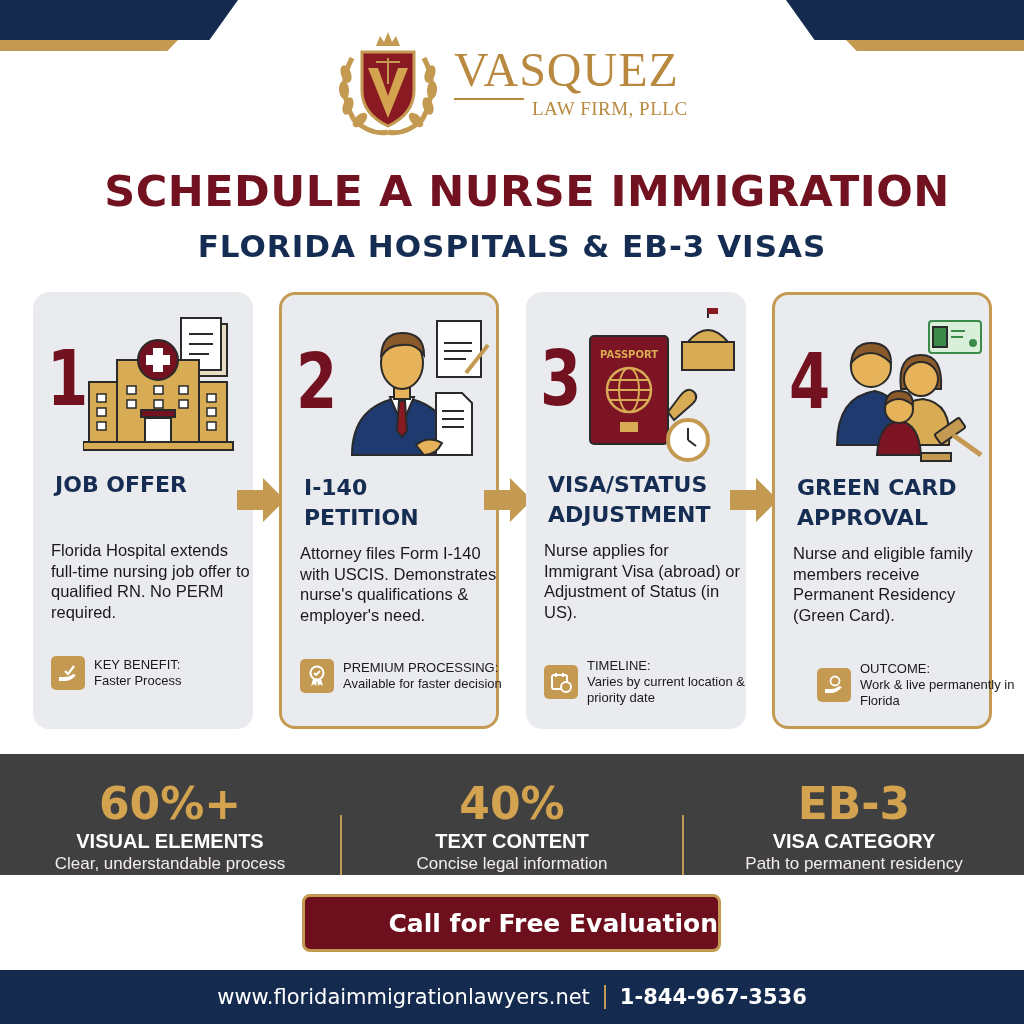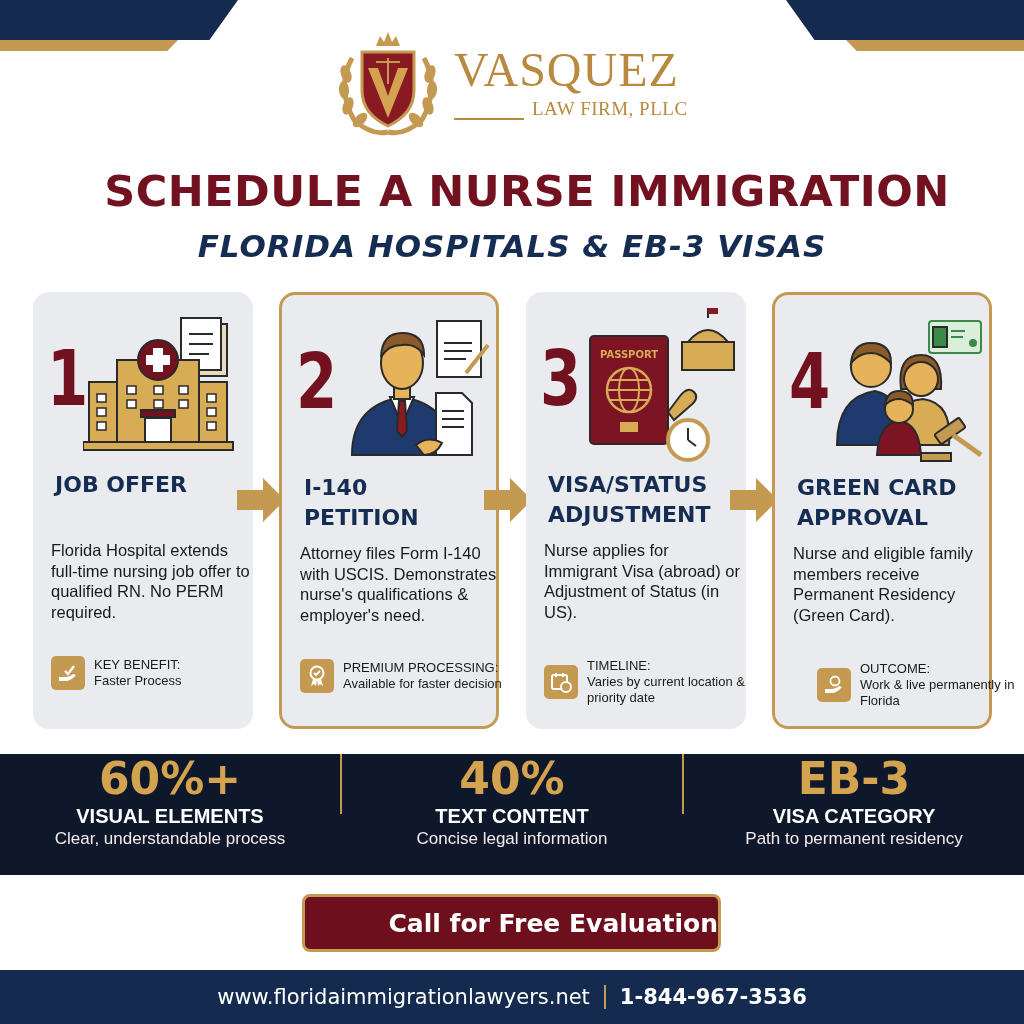--- a/index.html
+++ b/index.html
@@ -15,27 +15,27 @@
   .ribbon-left .gold { left: 0; width: 178px; clip-path: polygon(0 0, 100% 0, 94% 100%, 0 100%); }
   .ribbon-right { right: 0; width: 240px; }
   .ribbon-right .navy { right: 0; width: 238px; clip-path: polygon(0 0, 100% 0, 100% 100%, 12% 100%); }
   .ribbon-right .gold { right: 0; width: 178px; clip-path: polygon(0 0, 100% 0, 100% 100%, 6% 100%); }
 
   
   .logo { position: absolute; left: 332px; top: 28px; width: 380px; height: 110px; display: flex; align-items: center; }
   .logo-crest { width: 112px; height: 110px; position: relative; }
   .logo-text { margin-left: 10px; display: flex; flex-direction: column; }
   .logo-name { font-family: "Liberation Serif", serif; font-size: 48px; letter-spacing: 1px; color: #b8893f; line-height: 1; }
-  .logo-sub-row { display: flex; align-items: flex-end; margin-top: 4px; }
+  .logo-sub-row { display: flex; align-items: flex-start; margin-top: 4px; }
   .logo-line { width: 70px; height: 2px; background: #b8893f; margin-right: 8px; }
   .logo-sub { font-family: "Liberation Serif", serif; font-size: 19px; color: #b8893f; letter-spacing: 0.5px; }
 
   
   .title { position: absolute; left: 0; width: 1024px; top: 166px; text-align: center; font-family: "DejaVu Sans", sans-serif; font-weight: bold; font-size: 43px; color: #72111f; letter-spacing: 0.5px; margin-left: 15px; }
-  .subtitle { position: absolute; left: 0; width: 1024px; top: 228px; text-align: center; font-family: "DejaVu Sans", sans-serif; font-weight: bold; font-size: 31px; color: #152d52; letter-spacing: 1px; font-style: italic; }
+  .subtitle { position: absolute; left: 0; width: 1024px; top: 228px; text-align: center; font-family: "DejaVu Sans", sans-serif; font-weight: bold; font-size: 31px; color: #152d52; letter-spacing: 1px; }
 
   
   .card { position: absolute; top: 292px; width: 220px; height: 437px; background: #e9ebee; border-radius: 16px; }
   .card.bordered { border: 3px solid #c49a52; }
   .card-1 { left: 33px; }
   .card-2 { left: 279px; }
   .card-3 { left: 526px; }
   .card-4 { left: 772px; }
   .step-num { position: absolute; left: 14px; top: 42px; font-family: "DejaVu Sans", sans-serif; font-weight: bold; font-size: 76px; color: #72111f; transform: scaleX(0.78); transform-origin: left; }
   .step-art { position: absolute; left: 50px; top: 10px; width: 170px; height: 160px; }
@@ -44,21 +44,21 @@
   .step-note { position: absolute; left: 18px; top: 364px; display: flex; align-items: center; }
   .note-icon { width: 34px; height: 34px; background: #c49a52; border-radius: 5px; flex-shrink: 0; display: flex; align-items: center; justify-content: center; }
   .note-text { margin-left: 9px; font-size: 13px; line-height: 16px; color: #1a1a1a; width: 160px; }
   .note-label { display: block; }
   .note-value { display: block; }
 
   
   .arrow { position: absolute; top: 478px; width: 48px; height: 44px; }
 
   
-  .stats { position: absolute; left: 0; top: 754px; width: 1024px; height: 121px; background: #0f172a; display: flex; align-items: flex-start; }
+  .stats { position: absolute; left: 0; top: 754px; width: 1024px; height: 121px; background: #404040; display: flex; align-items: flex-end; }
   .stat { flex: 1; text-align: center; }
   .stat-value { font-family: "DejaVu Sans", sans-serif; font-weight: bold; font-size: 44px; color: #d3a350; line-height: 50px; }
   .stat-label { font-family: Liberation Sans, sans-serif; font-weight: bold; font-size: 20px; color: #ffffff; line-height: 24px; }
   .stat-desc { font-size: 17px; color: #f4ecec; line-height: 22px; }
   .stat-divider { width: 2px; height: 60px; background: #c49a52; }
 
   
   .cta { position: absolute; left: 302px; top: 894px; width: 419px; height: 58px; background: #6d0f1d; border: 3px solid #c49a52; border-radius: 8px; display: flex; align-items: center; justify-content: flex-end; cursor: pointer; }
   .cta span { font-family: "DejaVu Sans", sans-serif; font-weight: bold; font-size: 25px; color: #ffffff; }
 

